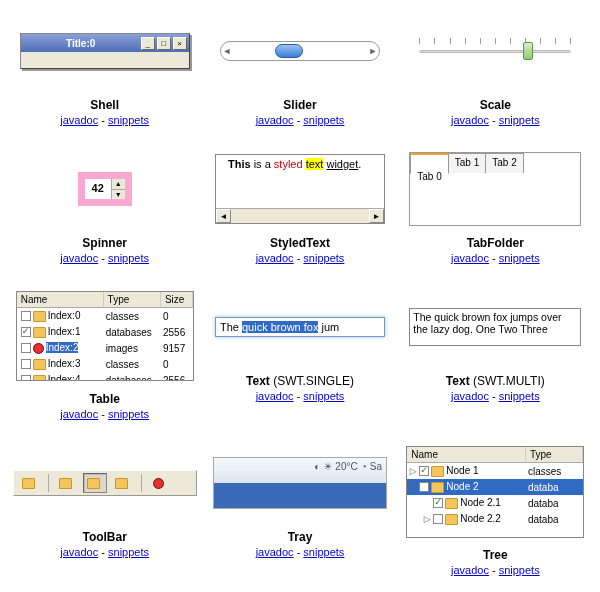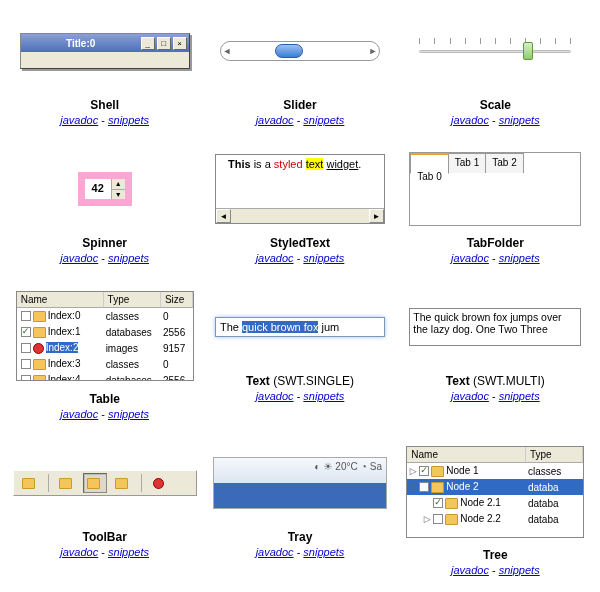--- a/index.html
+++ b/index.html
@@ -23,21 +23,21 @@
   }
   .illus {
     height: 78px;
     display: flex;
     align-items: center;
     justify-content: center;
     margin: 0 auto 8px;
   }
   .title { font-weight: bold; font-size: 12px; margin: 4px 0 2px; }
   .links { font-size: 11px; }
-  .links a { color: #0000cc; text-decoration: underline; cursor: pointer; font-style: italic; }
+  .links a { color: #0000cc; text-decoration: underline; cursor: pointer; }
   .dash { color: #000; }
   
   .win {
     width: 170px; height: 36px;
     border: 1px solid #888;
     border-right-color: #444; border-bottom-color: #444;
     background: #ece9d8;
     box-shadow: 2px 2px 0 #999;
   }
   .titlebar {

